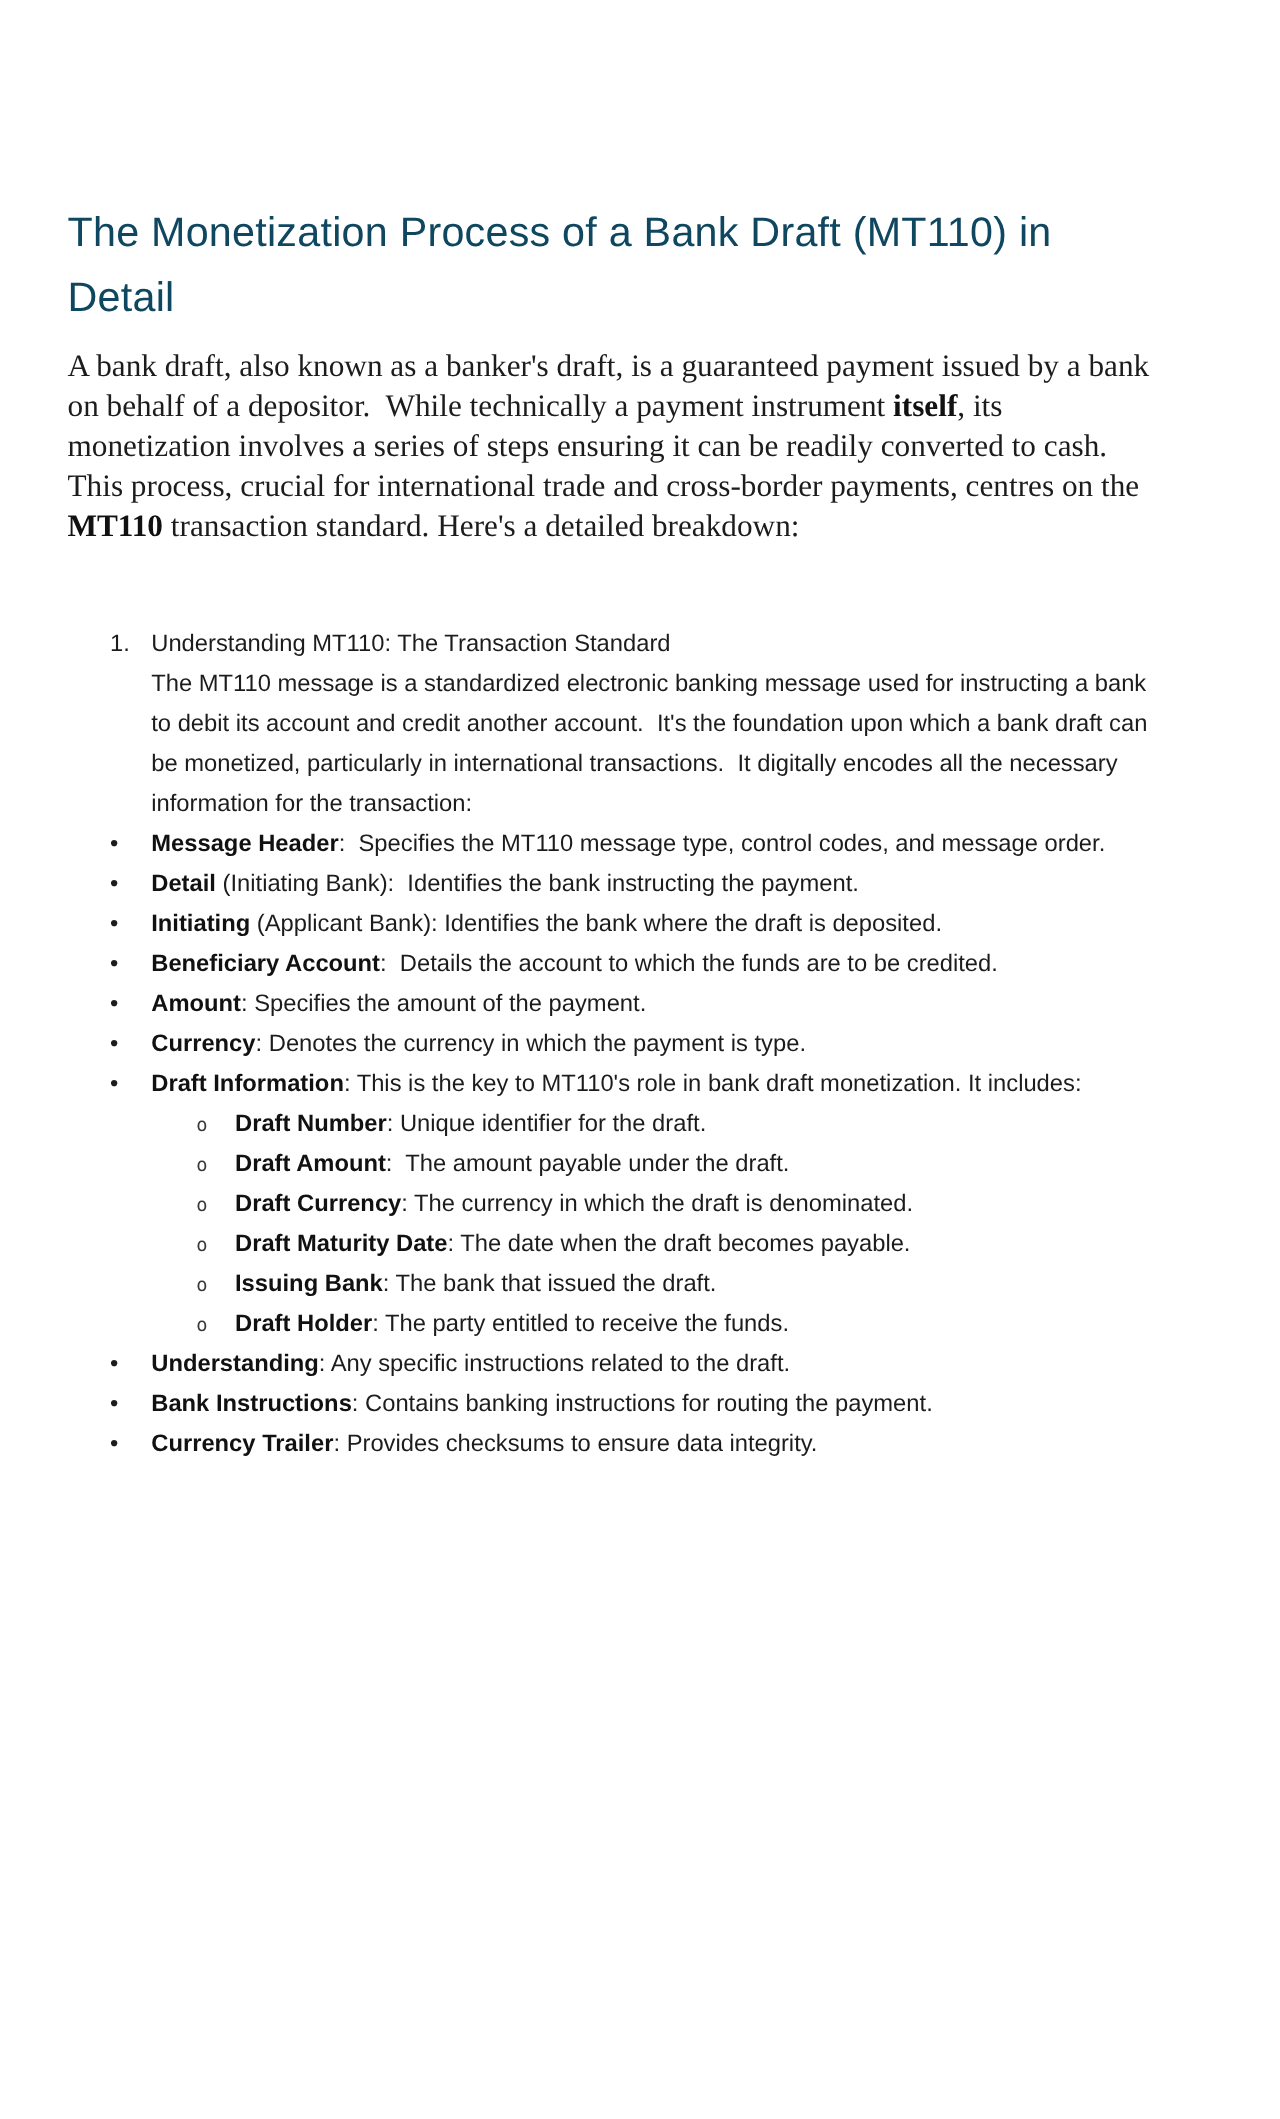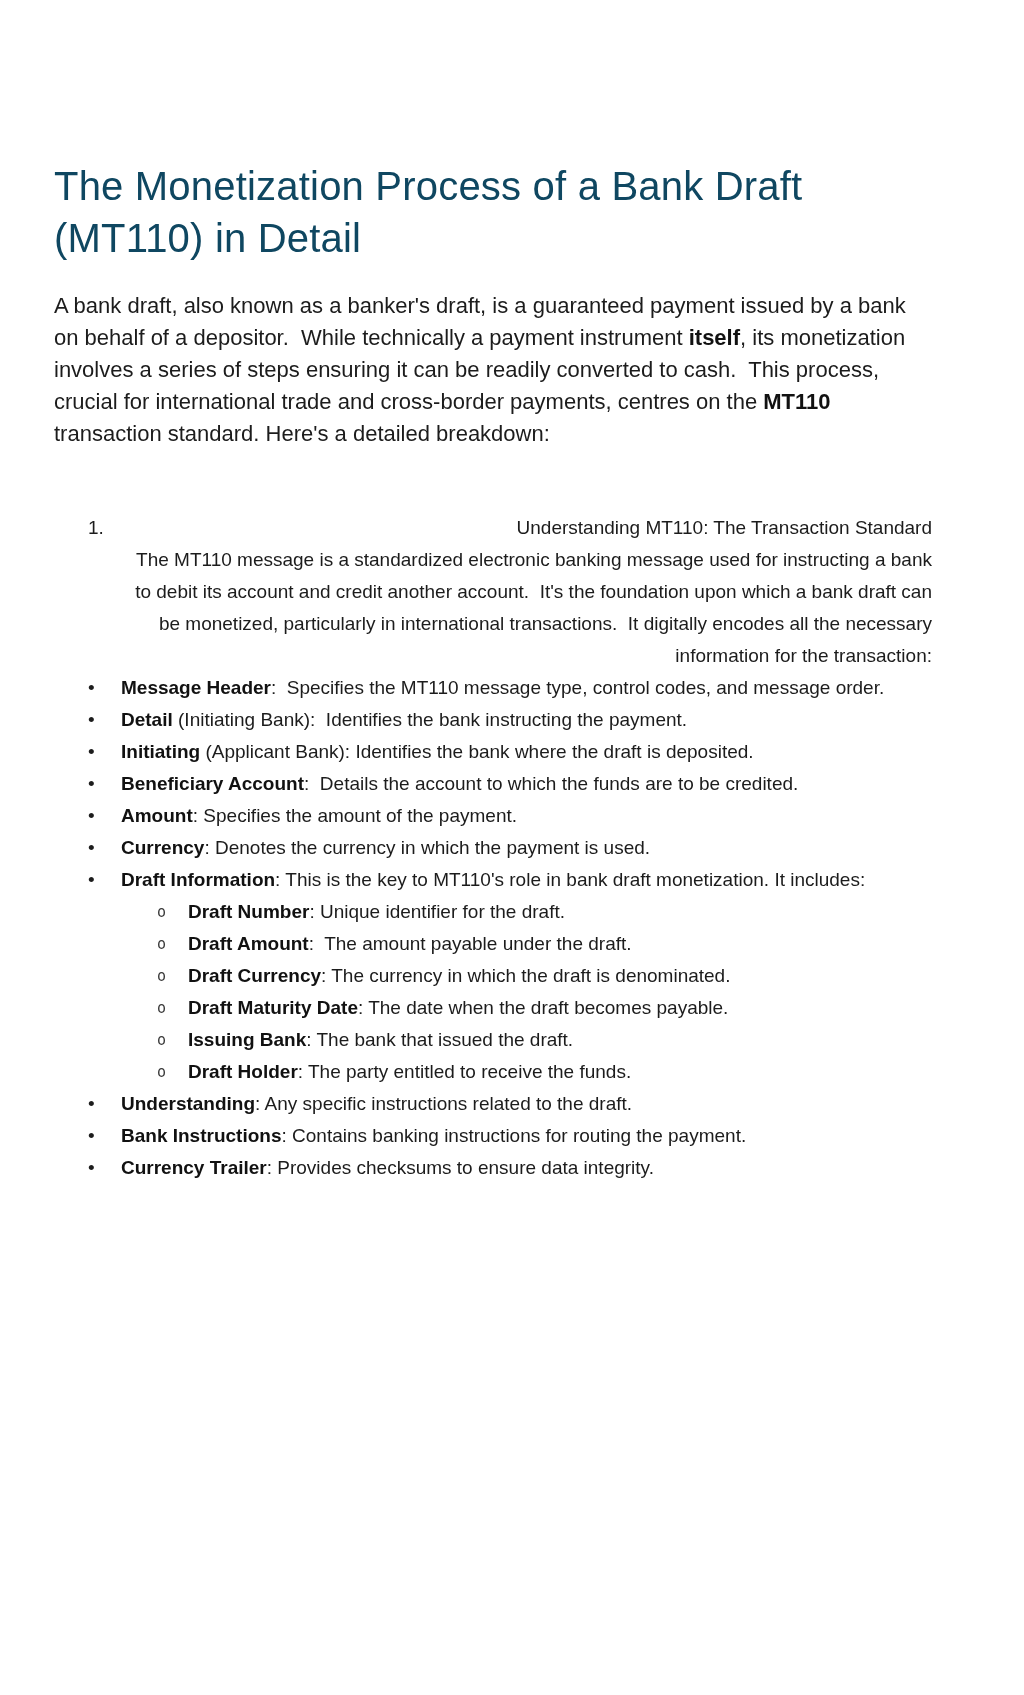--- a/index.html
+++ b/index.html
@@ -17,31 +17,32 @@
     box-sizing: border-box;
     overflow: hidden;
   }
   .content {
     position: absolute;
     top: 160px;
     left: 54px;
     width: 878px;
   }
   h1.doc-title {
-    font-size: 40px;
+    font-size: 33px;
     line-height: 52px;
     font-weight: 400;
-    margin: 0 0 26px 0;
+    margin: 0 0 14px 0;
     letter-spacing: 0.2px;
   }
   .para {
-    font-size: 22px;
+    font-size: 25px;
     line-height: 32px;
     margin: 0 0 62px 0;
     white-space: pre-wrap;
+    font-family: Liberation Serif, serif;
   }
   .b { font-weight: bold; color: #111111; }
   .list {
     margin: 0;
     padding: 0 0 0 34px;
   }
   .li {
     display: flex;
     align-items: flex-start;
     font-size: 19px;
@@ -67,21 +68,20 @@
   }
   .sublist {
     margin: 0 0 0 36px;
     padding: 0;
   }
   .sublist .li .marker {
     width: 31px;
   }
   .num-heading, .num-body {
     white-space: pre-wrap;
-    text-align: right;
   }
 </style>
 </head>
 <body>
 
 <div class="page" style="color: rgb(28, 28, 28);">
   <div class="content">
 
     <h1 class="doc-title" style="color: rgb(15, 71, 97);">The Monetization Process of a Bank Draft (MT110) in Detail</h1>
 
@@ -110,21 +110,21 @@
         <div class="li">
           <span class="marker dot">•</span>
           <div class="text"><span class="b">Beneficiary Account</span><span>:  Details the account to which the funds are to be credited.</span></div>
         </div>
         <div class="li">
           <span class="marker dot">•</span>
           <div class="text"><span class="b">Amount</span><span>: Specifies the amount of the payment.</span></div>
         </div>
         <div class="li">
           <span class="marker dot">•</span>
-          <div class="text"><span class="b">Currency</span><span>: Denotes the currency in which the payment is used.</span></div>
+          <div class="text"><span class="b">Currency</span><span>: Denotes the currency in which the payment is type.</span></div>
         </div>
         <div class="li">
           <span class="marker dot">•</span>
           <div class="text"><span class="b">Draft Information</span><span>: This is the key to MT110's role in bank draft monetization. It includes:</span><div class="sublist"><div class="li"><span class="marker circle">o</span><div class="text"><span class="b">Draft Number</span><span>: Unique identifier for the draft.</span></div></div><div class="li"><span class="marker circle">o</span><div class="text"><span class="b">Draft Amount</span><span>:  The amount payable under the draft.</span></div></div><div class="li"><span class="marker circle">o</span><div class="text"><span class="b">Draft Currency</span><span>: The currency in which the draft is denominated.</span></div></div><div class="li"><span class="marker circle">o</span><div class="text"><span class="b">Draft Maturity Date</span><span>: The date when the draft becomes payable.</span></div></div><div class="li"><span class="marker circle">o</span><div class="text"><span class="b">Issuing Bank</span><span>: The bank that issued the draft.</span></div></div><div class="li"><span class="marker circle">o</span><div class="text"><span class="b">Draft Holder</span><span>: The party entitled to receive the funds.</span></div></div></div></div>
         </div>
         <div class="li">
           <span class="marker dot">•</span>
           <div class="text"><span class="b">Understanding</span><span>: Any specific instructions related to the draft.</span></div>
         </div>
         <div class="li">

